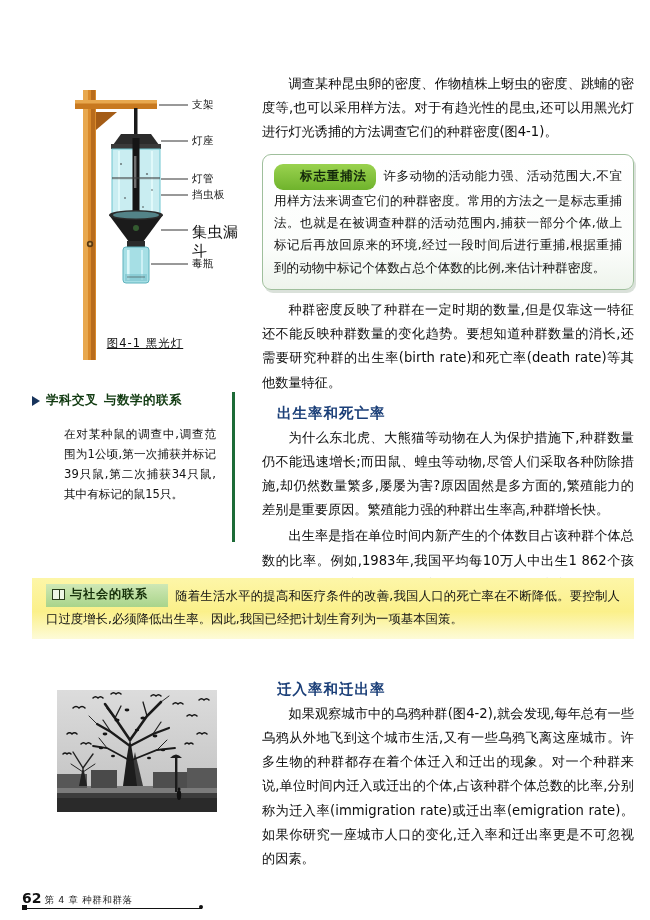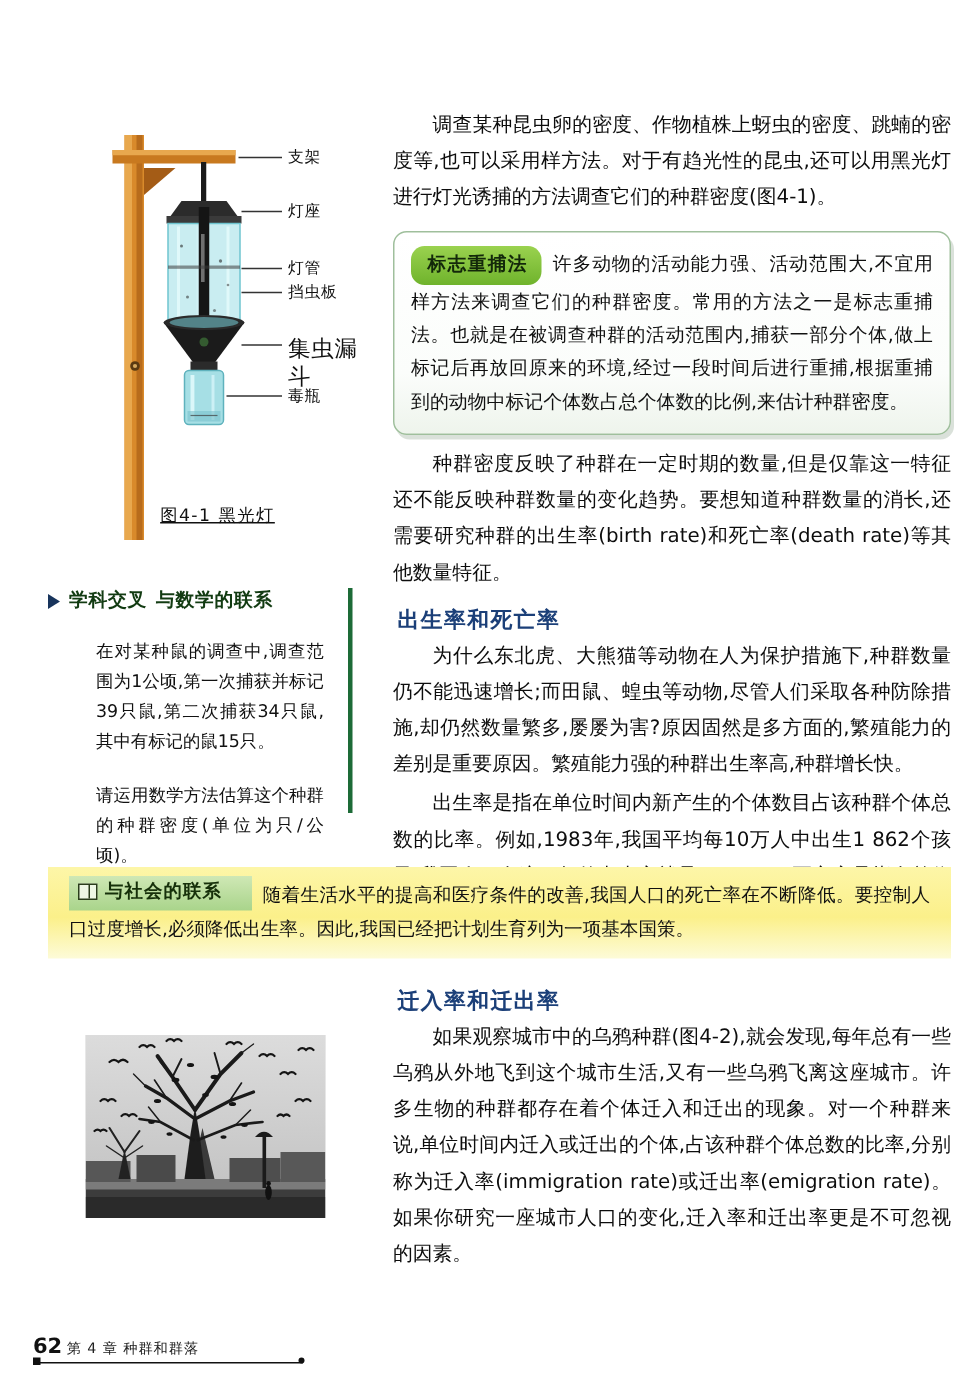--- a/index.html
+++ b/index.html
@@ -116,33 +116,33 @@
     text-align: justify;
     color: #111;
   }
   .tag-green {
     display: inline-block;
     background: #86c43f;
     background: linear-gradient(180deg,#9ad24f 0%,#6fb32c 100%);
     color: #13280a;
     font-weight: bold;
     font-size: 12.4px;
-    padding: 1px 9px 2px 11px;
+    padding: 1px 9px 2px 26px;
     border-radius: 9px;
     margin-right: 7px;
     letter-spacing: 1px;
     white-space: nowrap;
   }
 
   .subhead {
     font-size: 14.5px;
     font-weight: bold;
     color: #1b3f78;
     letter-spacing: 1px;
-    margin: 9px 0 3px 3px;
+    margin: 9px 0 3px 15px;
   }
 
   
   .yellowbox {
     position: absolute;
     left: 32px;
     top: 578px;
     width: 602px;
     background: linear-gradient(180deg,#fdf6a8 0%,#fbf08a 55%,#fdfbd8 100%);
     padding: 6px 14px 9px 14px;
@@ -198,21 +198,21 @@
     font-size: 11.5px;
     color: #111;
     letter-spacing: 0.6px;
     text-align: center;
   }
 
   
   .rightcol2 {
     position: absolute;
     left: 262px;
-    top: 658px;
+    top: 680px;
     width: 372px;
   }
 
   
   .footer {
     position: absolute;
     left: 22px;
     top: 890px;
     width: 610px;
     display: flex;
@@ -329,21 +329,20 @@
   <div class="fig1-caption">图4-1   黑光灯</div>
 
   <div class="crossdisc">
     <div class="crossdisc-head">
       <span class="tri-icon"></span>
       <span>学科交叉</span>
       <span>与数学的联系</span>
     </div>
     <div class="crossdisc-body">
       <p>在对某种鼠的调查中,调查范围为1公顷,第一次捕获并标记39只鼠,第二次捕获34只鼠,其中有标记的鼠15只。</p>
-      <p>请运用数学方法估算这个种群的种群密度(单位为只/公顷)。</p>
     </div>
   </div>
   <div class="crossdisc-rule"></div>
 
   <div class="rightcol">
     <p class="bodytext indent">调查某种昆虫卵的密度、作物植株上蚜虫的密度、跳蝻的密度等,也可以采用样方法。对于有趋光性的昆虫,还可以用黑光灯进行灯光诱捕的方法调查它们的种群密度(图4-1)。</p>
 
     <div class="greenbox">
       <div class="greenbox-inner">
         <span class="tag-green">标志重捕法</span><span>许多动物的活动能力强、活动范围大,不宜用样方法来调查它们的种群密度。常用的方法之一是标志重捕法。也就是在被调查种群的活动范围内,捕获一部分个体,做上标记后再放回原来的环境,经过一段时间后进行重捕,根据重捕到的动物中标记个体数占总个体数的比例,来估计种群密度。</span>

